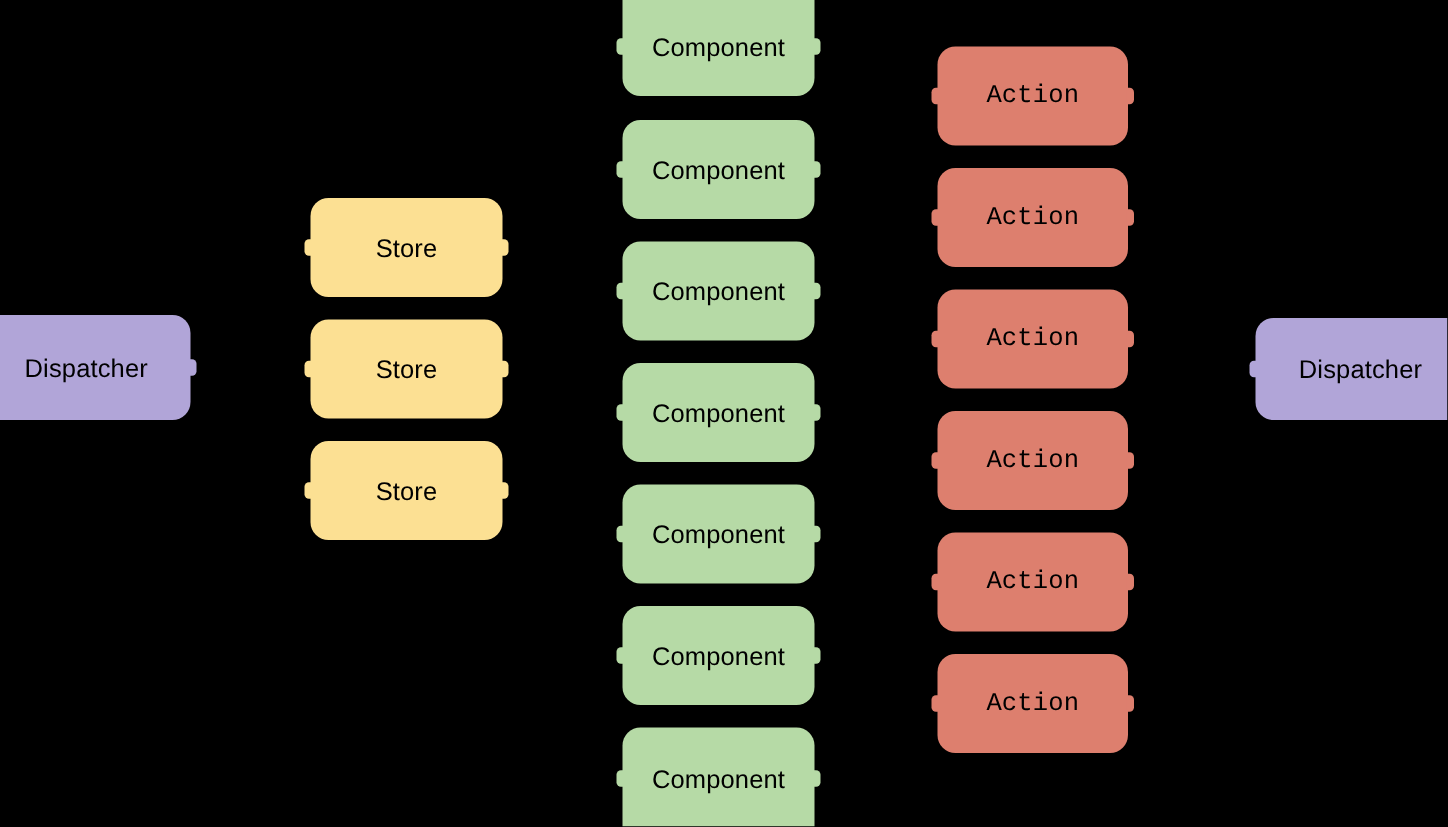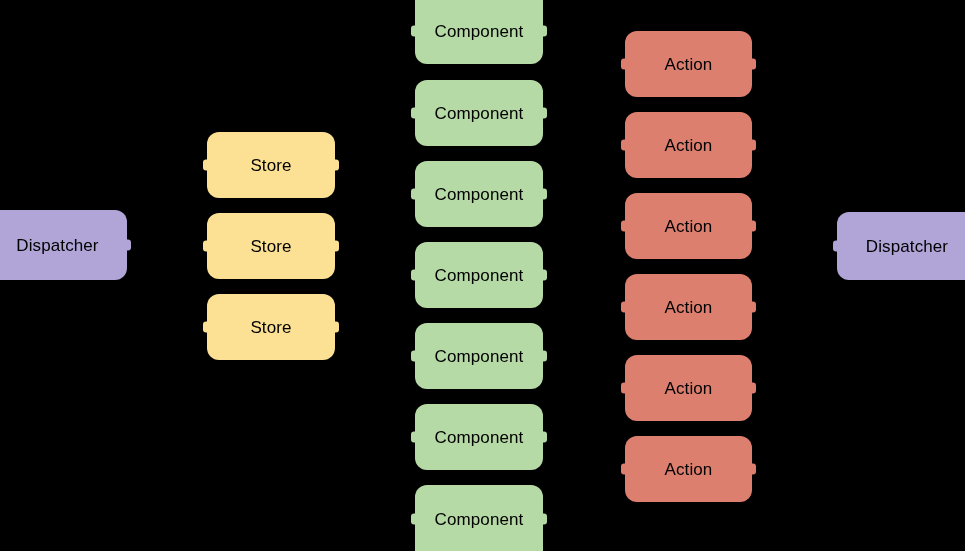--- a/index.html
+++ b/index.html
@@ -44,21 +44,21 @@
     height: 11px;
     background: inherit;
     transform: translateY(-50%);
   }
   .nub.left  { left: -4px;  border-radius: 3px 0 0 3px; }
   .nub.right { right: -4px; border-radius: 0 3px 3px 0; }
 
   .node.dispatcher { background: #b1a5d8; }
   .node.store      { background: #fce093; }
   .node.component  { background: #b6daa6; }
-  .node.action     { background: #dd7f6e; }
+  .node.action     { background: #dd7f6e; font-family: Liberation Mono, monospace; }
 
   .node.dispatcher .nub { background: #b1a5d8; }
   .node.store      .nub { background: #fce093; }
   .node.component  .nub { background: #b6daa6; }
   .node.action     .nub { background: #dd7f6e; }
 
   
   .clip-left  { border-top-left-radius: 0; border-bottom-left-radius: 0; }
   .clip-right { border-top-right-radius: 0; border-bottom-right-radius: 0; }
   .clip-top   { border-top-left-radius: 0; border-top-right-radius: 0; }

